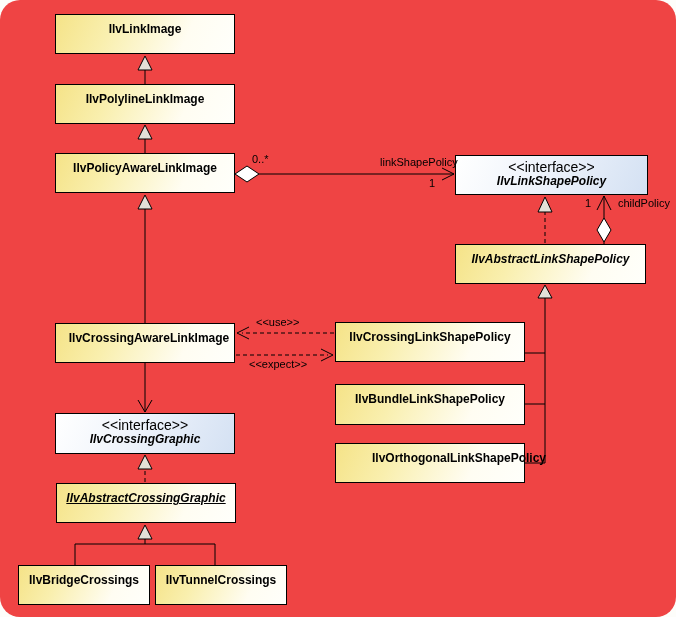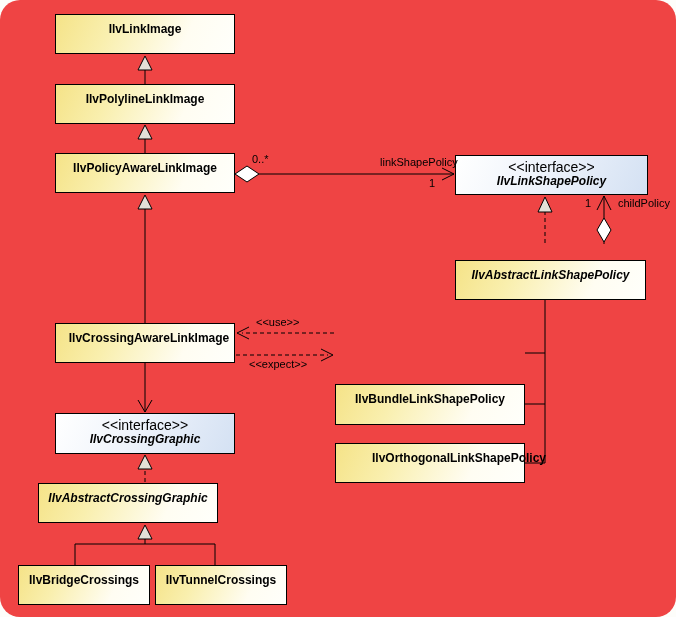--- a/index.html
+++ b/index.html
@@ -113,43 +113,46 @@
 
   <div class="box" style="left:55px;top:84px;width:180px;height:40px;">
     <span>IlvPolylineLinkImage</span>
   </div>
 
   <div class="box iface" style="left:455px;top:155px;width:193px;height:40px;">
     <span class="stereotype">&lt;&lt;interface&gt;&gt;</span>
     <span class="italic">IlvLinkShapePolicy</span>
   </div>
 
-  <div class="box" style="left:455px;top:244px;width:191px;height:40px;margin-top:16px;">
+  <div class="box" style="left:455px;top:244px;width:191px;height:40px;">
     <span class="italic">IlvAbstractLinkShapePolicy</span>
   </div>
 
   <div class="box" style="left:55px;top:323px;width:180px;height:40px;padding-left:8px;">
     <span>IlvCrossingAwareLinkImage</span>
   </div>
 
+  <div class="box" style="left:335px;top:322px;width:190px;height:40px;">
+    <span>IlvCrossingLinkShapePolicy</span>
+  </div>
 
   <div class="box" style="left:335px;top:384px;width:190px;height:41px;">
     <span>IlvBundleLinkShapePolicy</span>
   </div>
 
   <div class="box" style="left:335px;top:443px;width:190px;height:40px;padding-left:36px;">
     <span>IlvOrthogonalLinkShapePolicy</span>
   </div>
 
   <div class="box iface" style="left:55px;top:413px;width:180px;height:41px;">
     <span class="stereotype">&lt;&lt;interface&gt;&gt;</span>
     <span class="italic">IlvCrossingGraphic</span>
   </div>
 
-  <div class="box" style="left:38px;top:483px;width:180px;height:40px;">
+  <div class="box" style="left:56px;top:483px;width:180px;height:40px;text-decoration:underline;">
     <span class="italic">IlvAbstractCrossingGraphic</span>
   </div>
 
   <div class="box" style="left:18px;top:565px;width:132px;height:40px;">
     <span>IlvBridgeCrossings</span>
   </div>
 
   <div class="box" style="left:155px;top:565px;width:132px;height:40px;">
     <span>IlvTunnelCrossings</span>
   </div>

